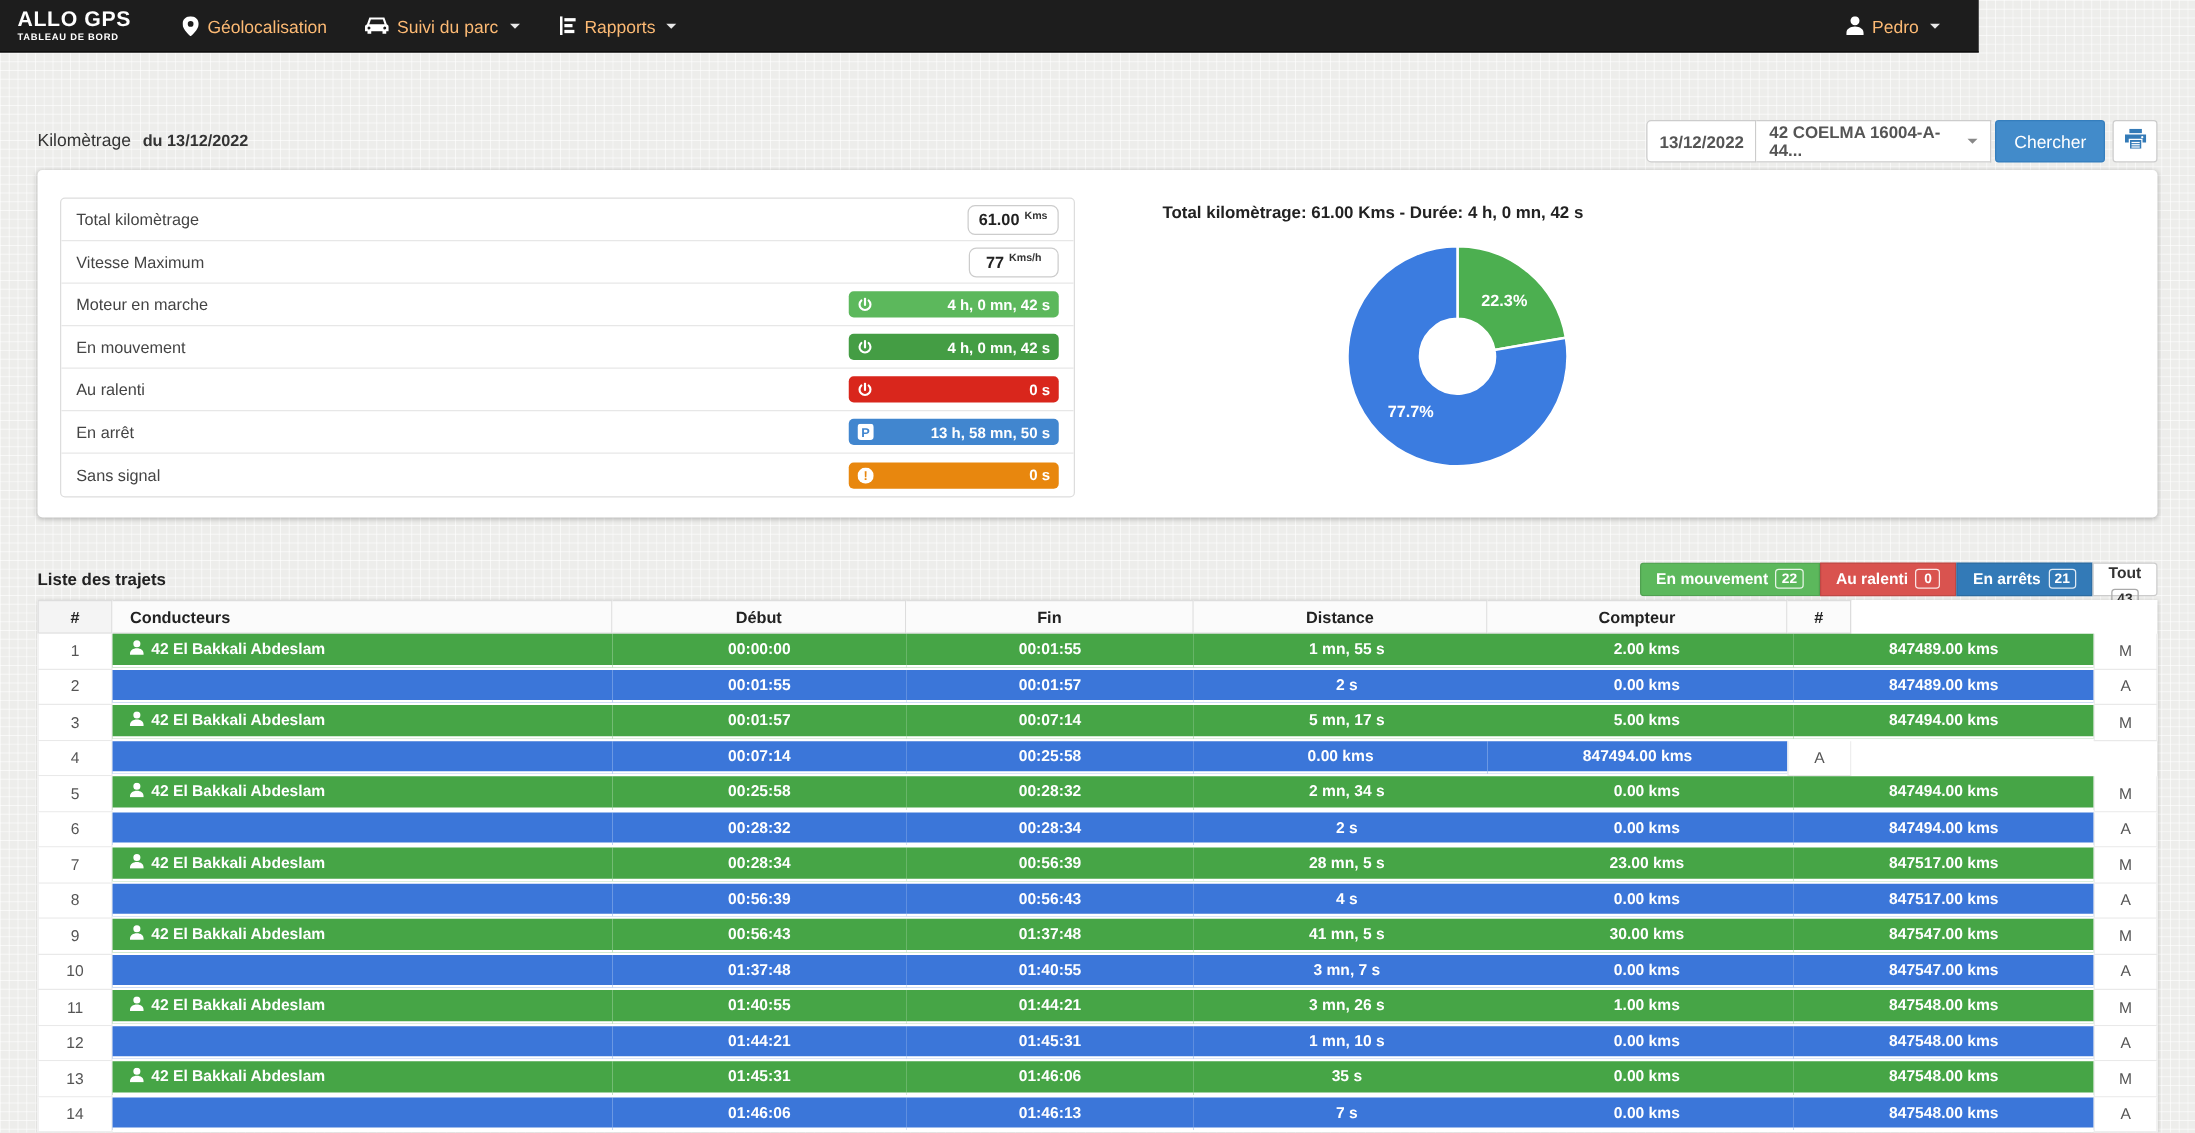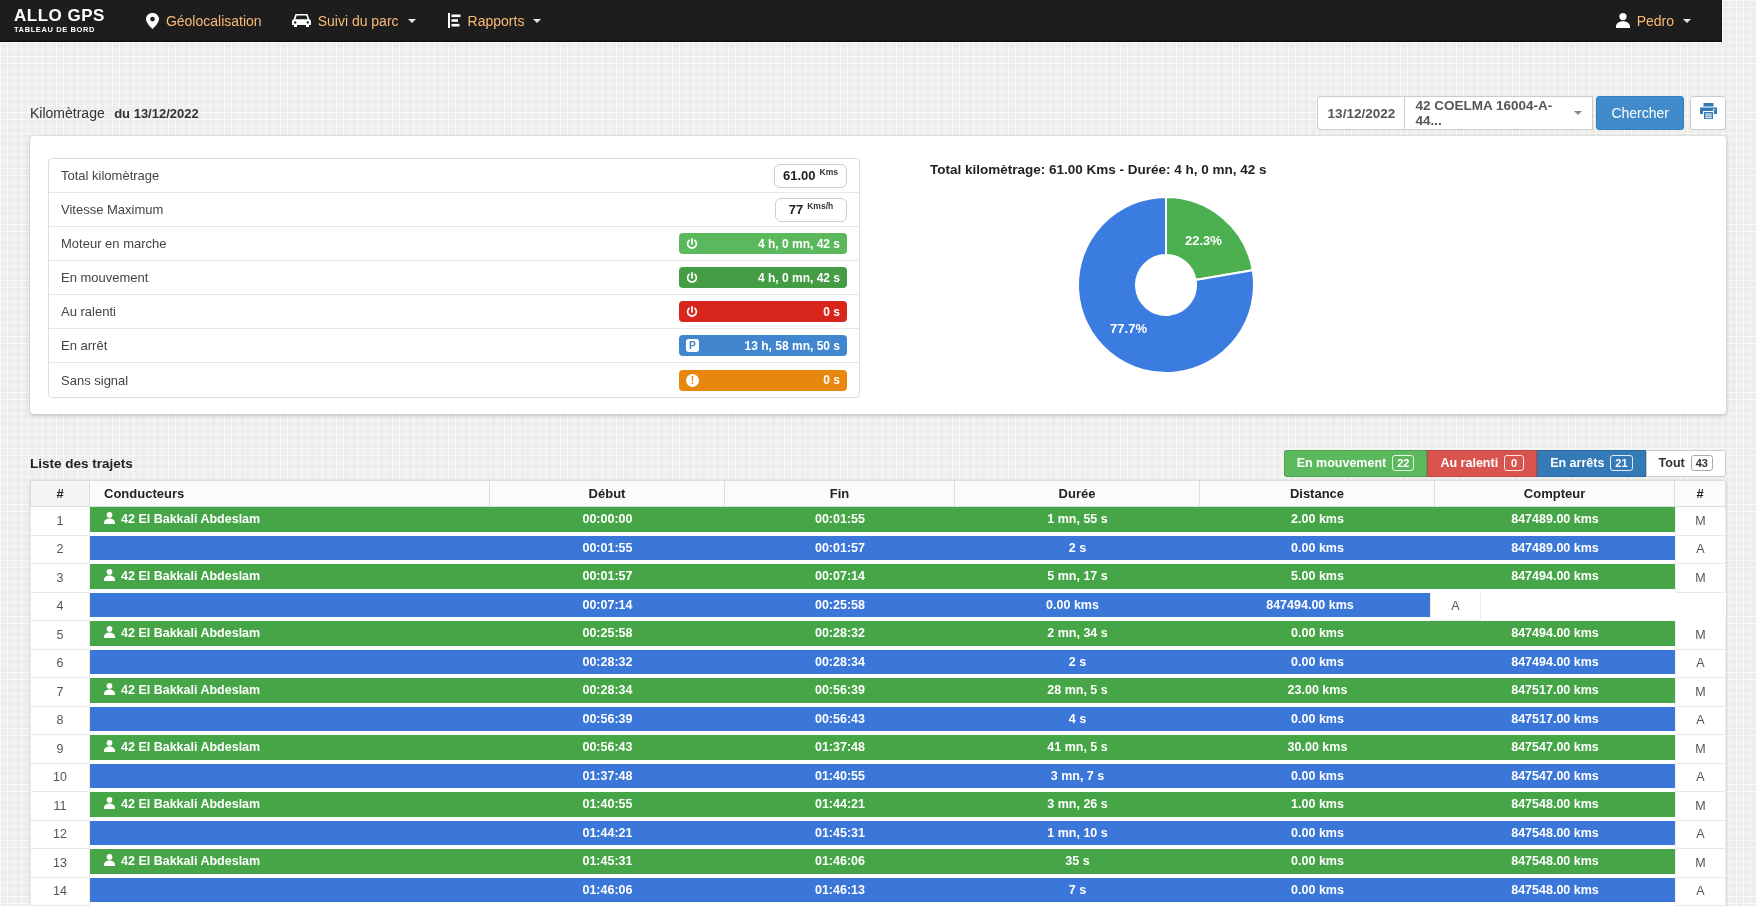--- a/index.html
+++ b/index.html
@@ -11,21 +11,21 @@
       linear-gradient(rgba(255,255,255,.6) 1px, transparent 1px),
       linear-gradient(90deg, rgba(255,255,255,.6) 1px, transparent 1px),
       linear-gradient(rgba(0,0,0,.02) 1px, transparent 1px),
       linear-gradient(90deg, rgba(0,0,0,.02) 1px, transparent 1px);
     background-size:7px 7px,7px 7px,35px 35px,35px 35px;
     color:#333;
   }
   #app { position:relative; width:1756px; height:906px; }
 
   
-  .navbar { position:absolute; top:0; left:0; width:1722px; height:42px;
+  .navbar { position:absolute; top:0; left:0; width:1583px; height:42px;
     background:#1d1d1d; border-bottom:1px solid #080808;
     display:flex; align-items:center; color:#cfcfcf; }
   .brand { margin-left:14px; margin-right:26px; color:#fff; line-height:1; cursor:pointer; }
   .brand-main { font-size:17px; font-weight:bold; letter-spacing:.5px; }
   .brand-sub { font-size:7.5px; font-weight:bold; letter-spacing:.6px; margin-top:2px; }
   .nav-item { display:flex; align-items:center; gap:7px; padding:0 15px; height:42px;
     font-size:14px; color:#fdba74; cursor:pointer; }
   .nav-item svg { display:block; }
   .caret { width:0; height:0; border-left:4px solid transparent; border-right:4px solid transparent;
     border-top:4px solid #e8e8e8; margin-left:2px; }
@@ -76,21 +76,21 @@
   .legend-dot { width:12px; height:12px; border-radius:50%; flex:0 0 12px; }
 
   
   .trips-head { position:absolute; top:448px; left:30px; width:1696px; height:30px;
     display:flex; align-items:center; justify-content:space-between; }
   .trips-title { font-size:13.5px; font-weight:bold; color:#222; }
   .filters { display:flex; }
   .fbtn { height:27px; display:flex; align-items:center; gap:6px; padding:0 12px;
     font-size:12.5px; font-weight:bold; color:#fff; border:1px solid rgba(0,0,0,.12); cursor:pointer; }
   .fbtn:first-child { border-radius:3px 0 0 3px; }
-  .fbtn:last-child { border-radius:0 3px 3px 0; }
+  .fbtn:last-child { border-radius:0 3px 3px 0;flex-direction:column; }
   .fcount { min-width:20px; padding:0 4px; height:16px; line-height:15px; text-align:center;
     border:1px solid rgba(255,255,255,.85); border-radius:3px; font-size:11px; font-weight:bold; }
   .fbtn.light { color:#333; background:#fff; border-color:#ccc; }
   .fbtn.light .fcount { border-color:#aaa; }
 
   .trips-table { position:absolute; top:480px; left:30px; width:1696px; background:#fff;
     box-shadow:0 1px 3px rgba(0,0,0,.2); }
   .t-row { display:flex; width:1696px; }
   .t-cell { flex:0 0 auto; display:flex; align-items:center; justify-content:center;
     font-size:12.5px; overflow:hidden; white-space:nowrap; }
@@ -299,21 +299,20 @@
         </div>
       </div>
   </div>
 
   <div class="trips-table" id="trips-table">
       <div class="t-row t-header">
         <div class="t-cell c0">#</div>
         <div class="t-cell c1">Conducteurs</div>
         <div class="t-cell c2">Début</div>
         <div class="t-cell c3">Fin</div>
-        <div class="t-cell c4">Durée</div>
         <div class="t-cell c5">Distance</div>
         <div class="t-cell c6">Compteur</div>
         <div class="t-cell c7">#</div>
       </div>
       <div class="t-row t-data">
         <div class="t-cell c0">1</div>
         <div class="t-cell c1 mid" style="background:#46a546">
           <span class="driver">
             <span><svg width="11" height="12" viewBox="0 0 14 15">
                 <path fill="#fff" d="M7 0a3.6 3.6 0 1 1 0 7.2A3.6 3.6 0 0 1 7 0zm0 8.2c3.9 0 7 2.2 7 5.4V15H0v-1.4c0-3.2 3.1-5.4 7-5.4z"></path>

